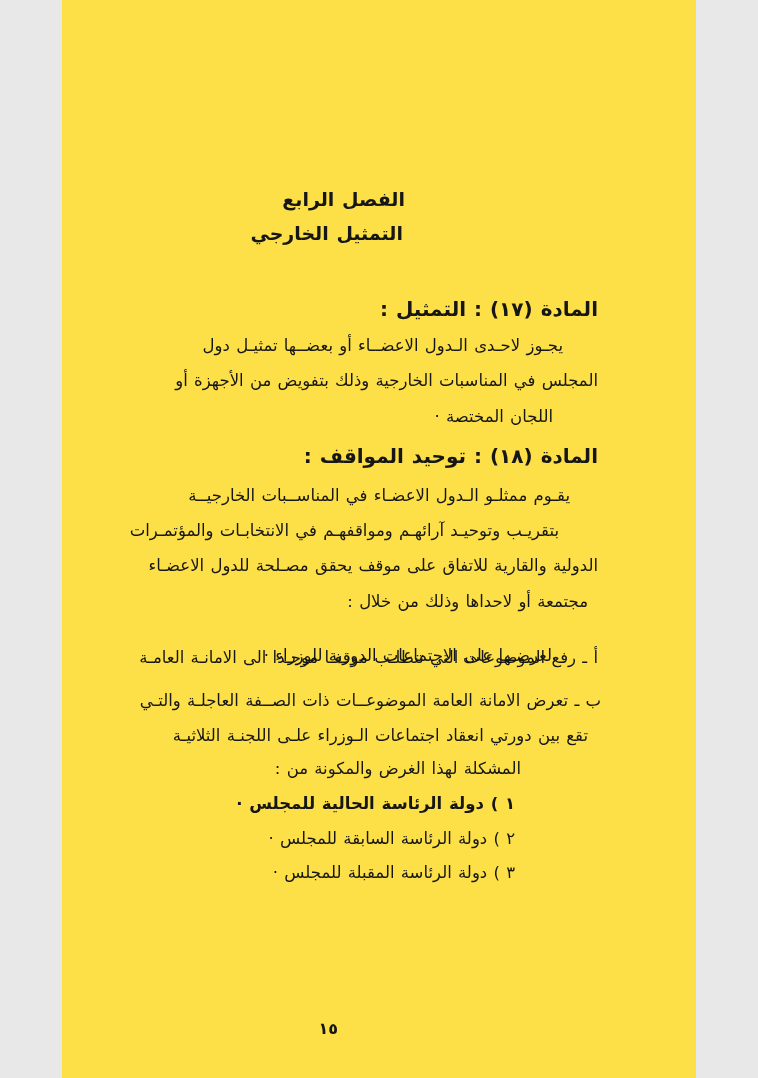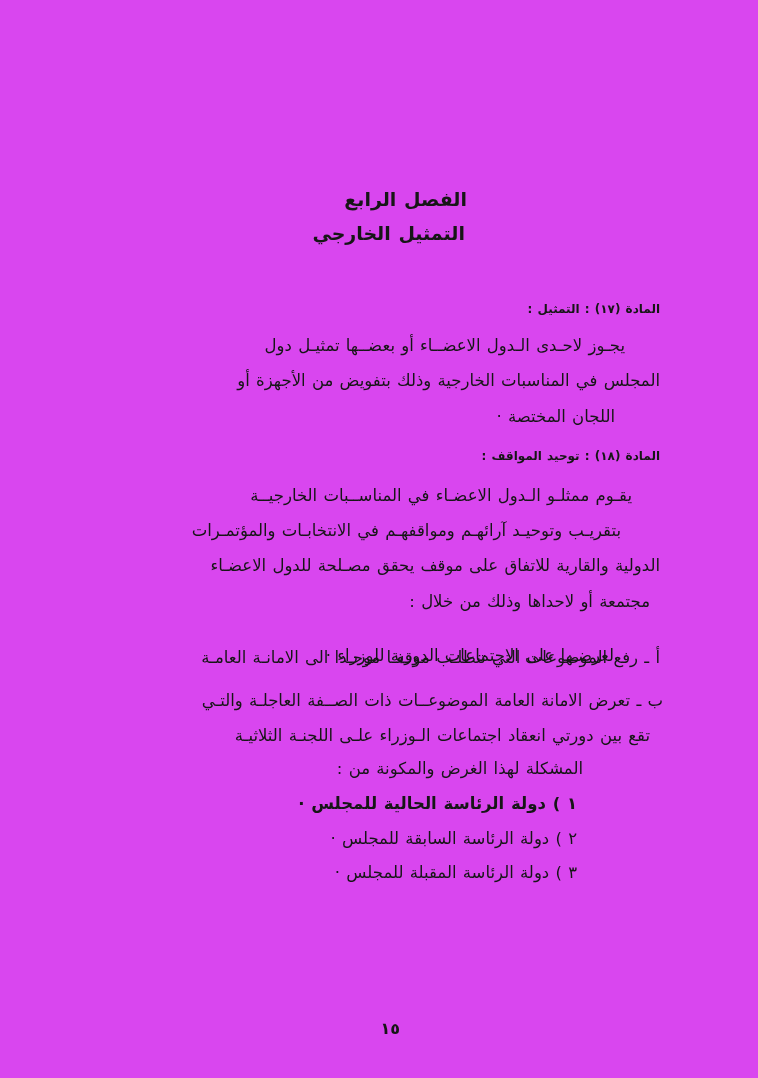--- a/index.html
+++ b/index.html
@@ -2,44 +2,44 @@
 <html lang="ar" dir="rtl"><head>
 <meta charset="utf-8">
 <style>
   html, body {
     margin: 0;
     padding: 0;
     background: #e8e8e8;
   }
   .page {
     position: relative;
-    width: 758px;
+    width: 634px;
     height: 1078px;
     margin: 0 auto;
-    background: #d946ef;
+    background: #fde047;
     overflow: hidden;
     font-family: "DejaVu Sans", sans-serif;
     color: #161616;
   }
   .line {
     position: absolute;
     direction: rtl;
     white-space: nowrap;
     font-size: 16.5px;
     line-height: 26px;
     letter-spacing: 0px;
     word-spacing: 1px;
     text-align: right;
   }
   .chapter-title {
     font-size: 19px;
     font-weight: bold;
   }
   .article-heading {
-    font-size: 12px;
+    font-size: 20px;
     font-weight: bold;
   }
   .page-number {
     font-size: 16px;
     font-weight: bold;
     margin-left: 36px;
   }
 </style>
 </head>
 <body>

